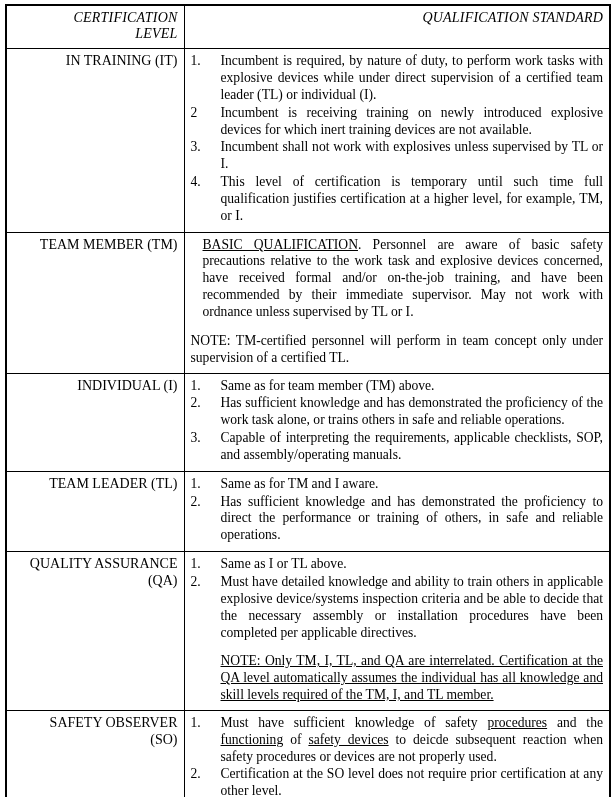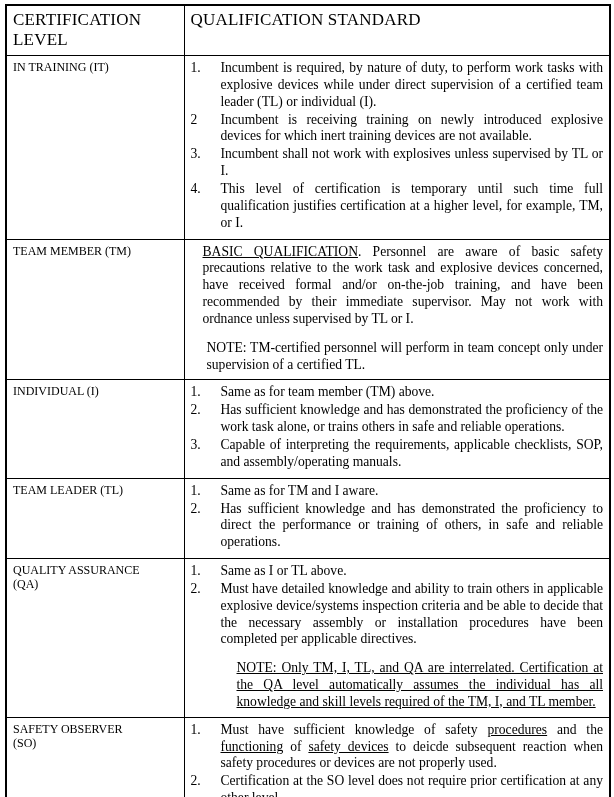--- a/index.html
+++ b/index.html
@@ -28,34 +28,36 @@
   table.cert-table td,
   table.cert-table th {
     border: 1px solid #000;
     vertical-align: top;
     padding: 4px 6px 6px 6px;
   }
   col.col-level { width: 178px; }
   col.col-std { width: 426px; }
 
   thead th {
-    text-align: left;
+    text-align: right;
     font-weight: normal;
-    font-size: 17px;
+    font-size: 14px;
     letter-spacing: 0.2px;
     padding-top: 5px;
     padding-bottom: 5px;
     vertical-align: middle;
+    font-style: italic;
   }
   th .hdr-line { display: block; line-height: 1.15; }
 
   td.level {
-    font-size: 12px;
+    font-size: 14px;
     line-height: 1.2;
     padding-top: 6px;
+    text-align: right;
   }
   td.level .lvl-line { display: block; }
 
   td.standard {
     font-size: 13.6px;
     line-height: 1.24;
   }
 
   ol.items {
     list-style: none;
@@ -74,21 +76,21 @@
     top: 0;
     width: 22px;
     text-align: left;
   }
   p.para {
     margin: 0 0 0 12px;
     padding-left: 0;
     text-align: justify;
   }
   p.note {
-    margin: 12px 0 0 16px;
+    margin: 12px 0 0 0;
     text-align: justify;
   }
   .u { text-decoration: underline; }
   .indent-block { padding-left: 30px; text-decoration: underline; }
 </style>
 </head>
 <body>
 
 <div class="page">
   <table class="cert-table">

